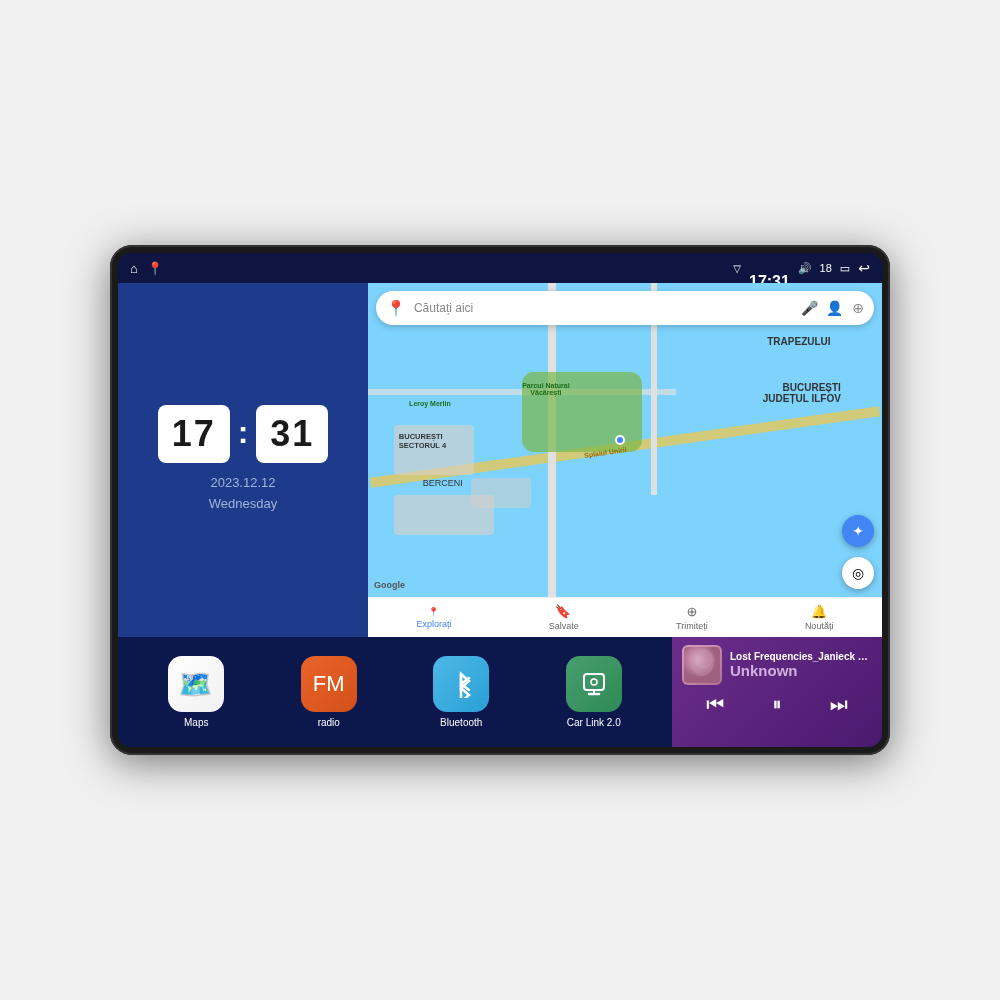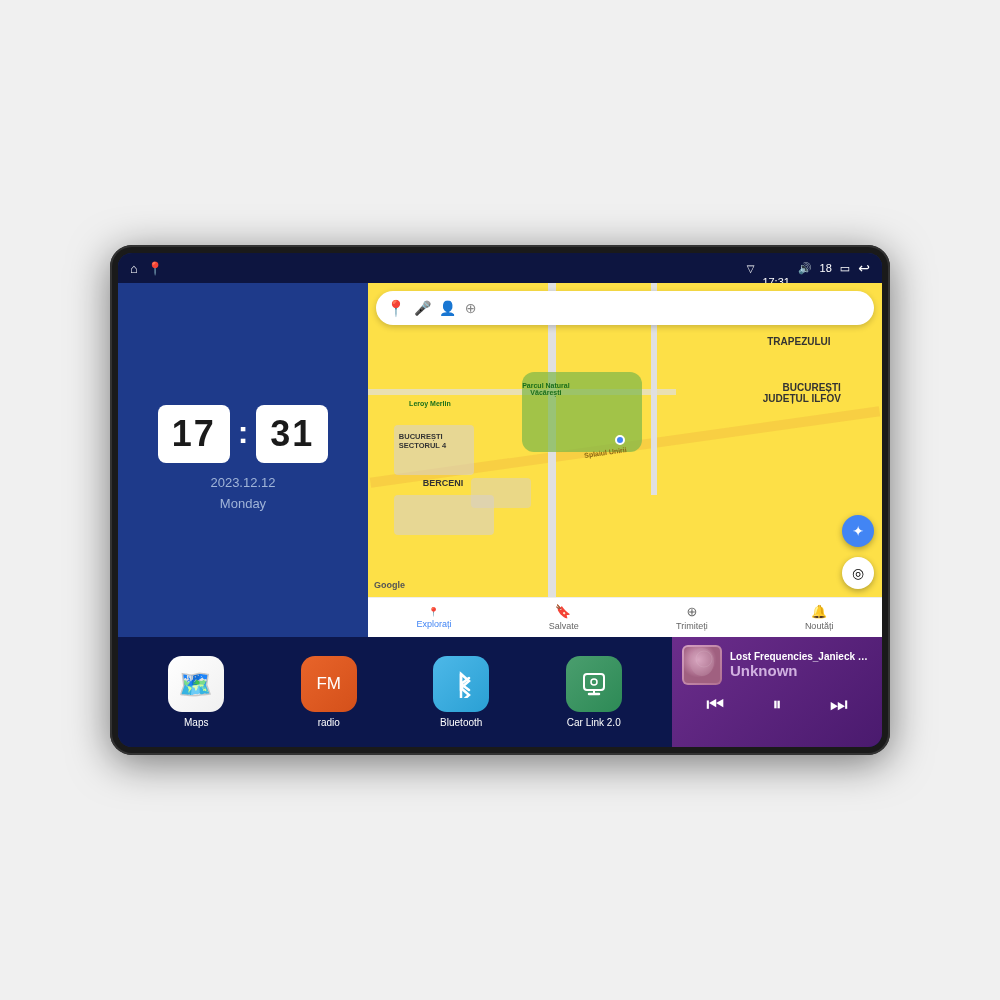--- a/index.html
+++ b/index.html
@@ -147,21 +147,21 @@
       flex: 1;
     }
     .map-search-icons {
       display: flex;
       gap: 8px;
       align-items: center;
     }
     .map-bg {
       position: absolute;
       top: 0; left: 0; right: 0; bottom: 0;
-      background: #fde047;
+      background: #7dd3fc;
     }
     
     .map-road-h {
       position: absolute;
       height: 8px;
       background: #f5c842;
       opacity: 0.7;
     }
     .map-road-v {
       position: absolute;
@@ -360,72 +360,73 @@
 <div class="device-outer">
   <div class="device-screen">
 
     <div class="status-bar">
       <div class="status-left">
         <span class="status-icon">⌂</span>
         <span class="status-icon" style="color:#4db84d;">📍</span>
       </div>
       <div class="status-right">
         <span style="font-size:10px;">▽</span>
-        <span style="font-weight:normal;font-size:11px;margin-top:28px;">17:31</span>
+        <span style="font-weight:bold;font-size:16px;margin-top:28px;">17:31</span>
         <span>🔊</span>
         <span>18</span>
         <span>▭</span>
         <span style="font-size:14px;">↩</span>
       </div>
     </div>
 
     <div class="main-area">
 
       <div class="top-row">
 
         <div class="clock-widget">
           <div class="clock-display">
             <div class="clock-digit-block">17</div>
             <div class="clock-colon">:</div>
             <div class="clock-digit-block">31</div>
           </div>
           <div class="clock-date">
             <span>2023.12.12</span><br>
-            <span>Monday</span>
+            <span>Wednesday</span>
           </div>
         </div>
 
         <div class="map-widget">
 
           <div class="map-bg">
 
             <div class="map-road-h" style="top:45%; left:0; right:0; transform:rotate(-8deg); height:10px; background:#f5c842;"></div>
             <div class="map-road-h" style="top:30%; left:0; right:40%; height:6px; background:#e0e0e0;"></div>
             <div class="map-road-v" style="left:35%; top:0; bottom:0; width:8px; background:#e0e0e0;"></div>
             <div class="map-road-v" style="left:55%; top:0; bottom:40%; width:6px; background:#e0e0e0;"></div>
 
             <div class="map-park" style="left:30%; top:25%; width:120px; height:80px; background:#7ab648; opacity:0.7; border-radius:12px;"></div>
 
             <div style="position:absolute; left:5%; top:40%; width:80px; height:50px; background:#d8d0c8; border-radius:4px; opacity:0.6;"></div>
             <div style="position:absolute; left:5%; top:60%; width:100px; height:40px; background:#d8d0c8; border-radius:4px; opacity:0.6;"></div>
             <div style="position:absolute; left:20%; top:55%; width:60px; height:30px; background:#d8d0c8; border-radius:4px; opacity:0.5;"></div>
 
             <div class="map-text-label" style="right:10%; top:15%; font-size:10px; color:#333; font-weight:bold;">TRAPEZULUI</div>
             <div class="map-text-label" style="right:8%; top:28%; font-size:10px; color:#333; font-weight:bold; text-align:right;">BUCUREȘTI<br>JUDEȚUL ILFOV</div>
-            <div class="map-text-label" style="left:5%; top:55%; font-size:9px; color:#333; font-weight:bold;padding-left:29px;">BERCENI</div>
+            <div class="map-text-label" style="left:5%; top:55%; font-size:9px; color:#333; font-weight:normal;padding-left:29px;">BERCENI</div>
             <div class="map-text-label" style="left:6%; top:42%; font-size:7.5px; color:#333;">BUCUREȘTI<br>SECTORUL 4</div>
             <div class="map-text-label" style="left:8%; top:33%; font-size:7px; color:#1a6e1a;">Leroy Merlin</div>
             <div class="map-text-label" style="left:30%; top:28%; font-size:7px; color:#1a6e1a; text-align:center;">Parcul Natural<br>Văcărești</div>
             <div class="map-text-label" style="left:42%; top:47%; font-size:7px; color:#8b6914; transform:rotate(-8deg);">Splaiul Unirii</div>
 
             <div style="position:absolute; left:48%; top:43%; width:10px; height:10px; background:#4285f4; border-radius:50%; border:2px solid white; z-index:5;"></div>
           </div>
 
           <div class="map-search-bar">
             <span style="color:#4285f4; font-size:16px;">📍</span>
+            <span class="map-search-text">Căutați aici</span>
             <div class="map-search-icons">
               <span style="font-size:14px; color:#888;">🎤</span>
               <span style="font-size:14px;">👤</span>
               <span style="font-size:14px; color:#888;">⊕</span>
             </div>
           </div>
 
           <div class="map-btn-compass">✦</div>
           <div class="map-btn-locate" style="bottom:48px;">◎</div>
 
@@ -460,21 +461,21 @@
 
           <div class="app-icon-item">
             <div class="app-icon-wrapper icon-maps">
               <span style="font-size:28px;">🗺️</span>
             </div>
             <span class="app-icon-label">Maps</span>
           </div>
 
           <div class="app-icon-item">
             <div class="app-icon-wrapper icon-radio">
-              <span style="font-size:17px; color:white;">FM</span>
+              <span style="font-size:22px; color:white;">FM</span>
             </div>
             <span class="app-icon-label">radio</span>
           </div>
 
           <div class="app-icon-item">
             <div class="app-icon-wrapper icon-bluetooth">
               <svg width="28" height="28" viewBox="0 0 28 28" fill="none">
                 <path d="M14 4 L22 11 L14 18 L14 4Z" stroke="white" stroke-width="2.5" fill="none"></path>
                 <path d="M14 18 L22 25 L14 32" stroke="white" stroke-width="2.5" fill="none"></path>
                 <line x1="6" y1="11" x2="22" y2="25" stroke="none"></line>

